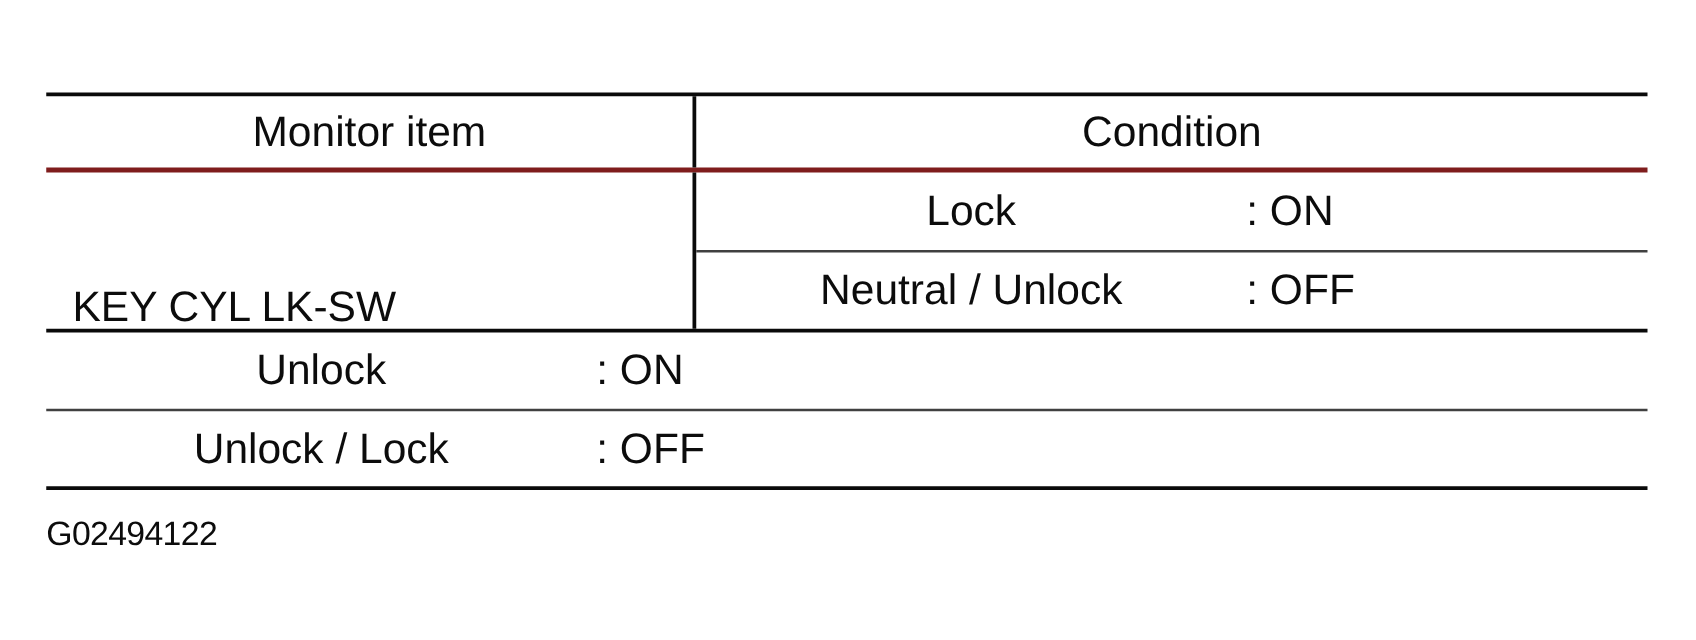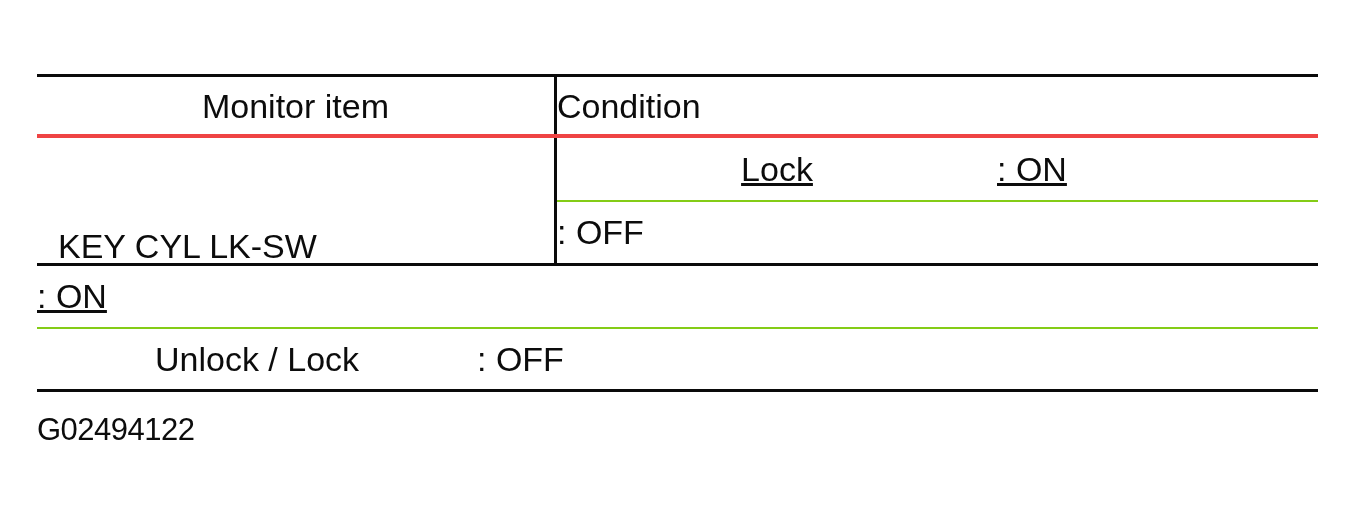--- a/index.html
+++ b/index.html
@@ -23,21 +23,21 @@
     width: 1281px;
     border-top: 3px solid #0a0a0a;
     box-sizing: content-box;
   }
   .t-row {
     display: flex;
     width: 100%;
   }
   .t-row.header {
     height: 57px;
-    border-bottom: 4px solid #ef4444;
+    border-bottom: 4px solid #7f1d1d;
   }
   .t-row.body-1 {
     height: 125px;
     border-bottom: 3px solid #0a0a0a;
   }
   .t-row.body-2 {
     height: 123px;
     border-bottom: 3px solid #0a0a0a;
   }
   .cell-left {
@@ -53,55 +53,54 @@
   }
   .cell-left.item {
     justify-content: flex-start;
     padding-left: 21px;
     align-items: flex-end;
   }
   .cell-right {
     flex: 1;
     display: flex;
     align-items: center;
-    justify-content: flex-start;
+    justify-content: center;
   }
   .cell-right.cond-wrap {
     flex-direction: column;
     align-items: stretch;
     justify-content: stretch;
   }
   .cond-sub {
     flex: 1;
     display: flex;
     align-items: center;
   }
   .cond-sub.first {
-    border-bottom: 2px solid #84cc16;
-    text-decoration: underline;
+    border-bottom: 2px solid #404040;
   }
   .cond-state {
     width: 440px;
     min-width: 440px;
     text-align: center;
   }
   .cond-value {
     text-align: center;
   }
   .txt {
     font-size: 34px;
     line-height: 1;
     letter-spacing: 0px;
     white-space: nowrap;
   }
   .figure-id {
     position: absolute;
     left: 37px;
     top: 412px;
-    font-size: 31px;
+    font-size: 27px;
     letter-spacing: -0.5px;
     white-space: nowrap;
   }
 </style>
 </head>
 <body>
 
 <div class="canvas">
 
   <div class="doc-table">
@@ -118,28 +117,30 @@
     <div class="t-row body-1">
       <div class="cell-left item">
         <span class="txt">KEY CYL LK-SW</span>
       </div>
       <div class="cell-right cond-wrap">
         <div class="cond-sub first">
           <span class="txt cond-state">Lock</span>
           <span class="txt cond-value">: ON</span>
         </div>
         <div class="cond-sub">
+          <span class="txt cond-state">Neutral / Unlock</span>
           <span class="txt cond-value">: OFF</span>
         </div>
       </div>
     </div>
 
     <div class="t-row body-2">
       <div class="cell-right cond-wrap">
         <div class="cond-sub first">
+          <span class="txt cond-state">Unlock</span>
           <span class="txt cond-value">: ON</span>
         </div>
         <div class="cond-sub">
           <span class="txt cond-state">Unlock / Lock</span>
           <span class="txt cond-value">: OFF</span>
         </div>
       </div>
     </div>
 
   </div>

